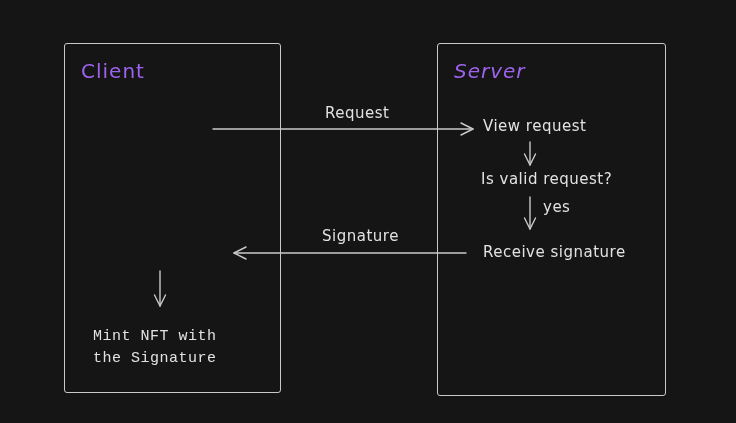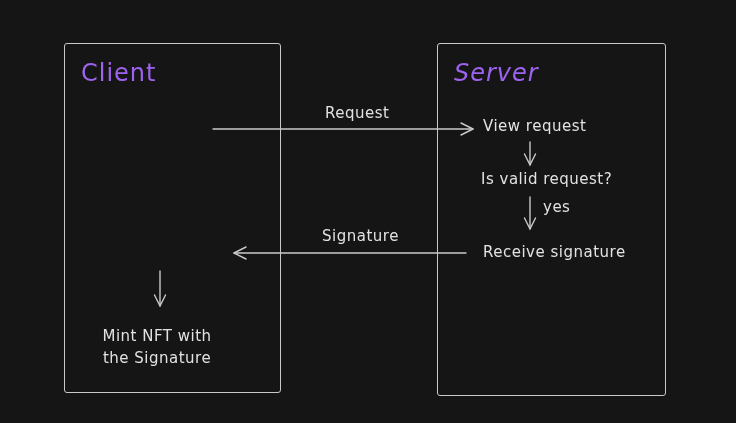--- a/index.html
+++ b/index.html
@@ -19,32 +19,32 @@
     position:absolute;
     border:1.4px solid var(--stroke);
     border-radius:3px;
     background:transparent;
   }
   .box-client{left:64px;top:43px;width:215px;height:348px;}
   .box-server{left:437px;top:43px;width:227px;height:351px;font-style:italic;}
   .box-title{
     position:absolute;left:16px;top:15px;
     color:var(--accent);
-    font-size:24px;letter-spacing:1px;
+    font-size:20px;letter-spacing:1px;
     white-space:nowrap;
   }
   .label{
     position:absolute;
     font-size:15px;letter-spacing:0.5px;
     white-space:nowrap;
     color:var(--text);
   }
   .label-multiline{
     white-space:normal;
-    width:128px;text-align:center;line-height:1.45;
+    width:128px;line-height:1.45;font-family:Liberation Mono, monospace;
   }
   .arrows{position:absolute;left:0;top:0;}
   .arrows path{
     stroke:var(--stroke);stroke-width:1.4;fill:none;
     stroke-linecap:round;stroke-linejoin:round;
   }
 </style>
 </head>
 <body>
 

